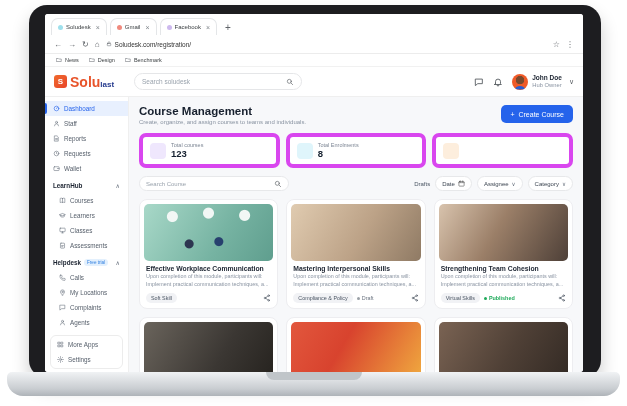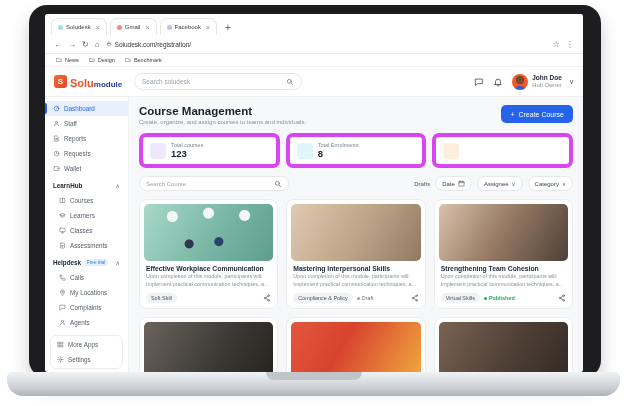--- a/index.html
+++ b/index.html
@@ -42,21 +42,21 @@
   .bm { display:flex; align-items:center; gap:3px; font-size:5.5px; color:#3c4043; }
   .bm .ic { width:6px; height:6px; color:#5f6368; }
 
   
   .appheader { height:30px; background:#fff; border-bottom:1px solid #efefef;
     display:flex; align-items:center; padding:0 9px; flex:none; }
   .logo { display:flex; align-items:center; gap:3px; width:76px; flex:none; }
   .logo-mark { width:13px; height:13px; border-radius:3px;
     background:linear-gradient(135deg,#f06a2d,#e8452a); color:#fff; font-size:8px;
     font-weight:bold; display:flex; align-items:center; justify-content:center; }
-  .logo-t1 { font-size:11px; font-weight:bold; color:#e8542a; }
+  .logo-t1 { font-size:14px; font-weight:bold; color:#e8542a; }
   .logo-t2 { font-size:8px; font-weight:bold; color:#273c8f; }
   .gsearch { width:168px; height:17px; border:1px solid #e5e6e8; border-radius:9px;
     display:flex; align-items:center; padding:0 7px; gap:4px; margin-left:4px; }
   .gsearch input { border:none; outline:none; flex:1; font-size:6.5px; color:#333;
     font-family:"Liberation Sans",sans-serif; background:transparent; min-width:0; }
   .gsearch input::placeholder { color:#9aa3ad; }
   .sicon { width:8px; height:8px; color:#5f6368; flex:none; }
   .hspace { flex:1; }
   .hicon { width:10px; height:10px; color:#4a5056; margin-left:9px; }
   .avatar { width:16px; height:16px; border-radius:50%; margin-left:9px;
@@ -222,21 +222,21 @@
             <path d="M3 6h6l2 2h10v10H3z"></path>
           </svg>
         </span>
       <span>Benchmark</span>
     </span>
   </div>
 
   <div class="appheader">
     <div class="logo">
       <span class="logo-mark">S</span>
-      <span><span class="logo-t1">Solu</span><span class="logo-t2">module</span></span>
+      <span><span class="logo-t1">Solu</span><span class="logo-t2">last</span></span>
     </div>
     <div class="gsearch">
       <input placeholder="Search soludesk" style="">
       <span class="ic sicon">
         <svg viewBox="0 0 24 24">
             <circle cx="10" cy="10" r="6"></circle>
             <path d="M15 15l5 5"></path>
           </svg>
       </span>
     </div>

